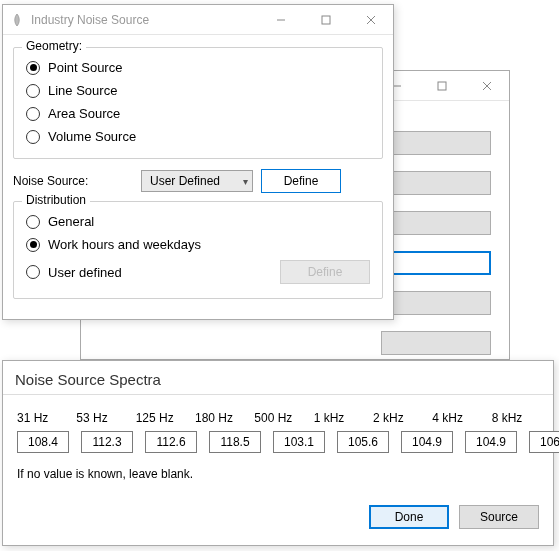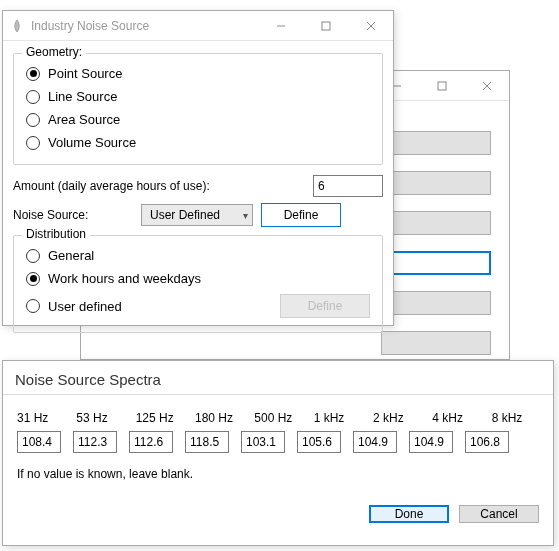--- a/index.html
+++ b/index.html
@@ -127,27 +127,27 @@
   .spectra-title {
     font-size: 15px; color: #333; padding: 10px 12px 6px 12px;
   }
   .spectra-hr { border: none; border-top: 1px solid #ddd; margin: 0; }
   .freq-row, .val-row {
     display: flex; gap: 12px; padding: 0 14px;
   }
   .freq-row { margin-top: 16px; }
   .freq-col { width: 52px; font-size: 12px; }
   .val-row { margin-top: 6px; }
-  .val-row .text-input { width: 44px; text-align: left; }
+  .val-row .text-input { width: 52px; text-align: center; }
   .note { padding: 14px 14px 0 14px; font-size: 12px; }
   .spectra-buttons {
     display:flex; justify-content:flex-end; gap:10px;
     padding: 24px 14px 14px 0;
   }
-  .spectra-buttons .btn { min-width: 80px; height: 18px; }
+  .spectra-buttons .btn { min-width: 80px; height: 24px; }
 </style>
 </head>
 <body>
 
 <div class="bg-window" style="left:80px; top:70px; width:430px; height:290px;">
   <div class="bg-titlebar">
     <div class="bg-btnrow">
       <div class="win-btn">
         <svg width="10" height="10">
             <line x1="1" y1="5" x2="9" y2="5" stroke-width="1"></line>
@@ -167,21 +167,21 @@
     </div>
   </div>
   <div class="bg-field" style="left:300px; top:60px; width:110px;"></div>
   <div class="bg-field" style="left:300px; top:100px; width:110px;"></div>
   <div class="bg-field" style="left:300px; top:140px; width:110px;"></div>
   <div class="bg-field blue" style="left:300px; top:180px; width:110px;"></div>
   <div class="bg-field" style="left:300px; top:220px; width:110px;"></div>
   <div class="bg-field" style="left:300px; top:260px; width:110px;"></div>
 </div>
 
-<div class="window" style="left:2px; top:10px; width:392px; height:316px;">
+<div class="window" style="left:2px; top:4px; width:392px; height:316px;">
   <div class="titlebar">
     <span class="icon-slot">
       <svg width="14" height="14" viewBox="0 0 14 14">
           <path d="M7 1 C4 4 4 10 7 13 C10 10 10 4 7 1 Z" fill="#bbb" stroke="#888" stroke-width="0.6"></path>
         </svg>
     </span>
     <span class="title-text">Industry Noise Source</span>
     <div class="win-btns">
       <div class="win-btn">
         <svg width="10" height="10">
@@ -215,25 +215,20 @@
       <div class="radio-row">
         <span class="radio"></span>
         <span>Area Source</span>
       </div>
       <div class="radio-row">
         <span class="radio"></span>
         <span>Volume Source</span>
       </div>
     </div>
 
-    <div class="form-row">
-      <label>Amount (daily average hours of use):</label>
-      <div style="flex:1"></div>
-      <input class="text-input" style="width: 70px;" value="6">
-    </div>
 
     <div class="form-row">
       <label style="min-width:120px">Noise Source:</label>
       <div class="combo">
         <span>User Defined</span>
         <span class="chev">▾</span>
       </div>
       <div class="btn" style="min-width:80px">
         <span>Define</span>
       </div>
@@ -286,16 +281,16 @@
     <input class="text-input" value="104.9" style="">
     <input class="text-input" value="104.9" style="">
     <input class="text-input" value="106.8" style="">
   </div>
   <div class="note">If no value is known, leave blank.</div>
   <div class="spectra-buttons">
     <div class="btn primary">
       <span>Done</span>
     </div>
     <div class="btn gray">
-      <span>Cancel</span>
+      <span>Source</span>
     </div>
   </div>
 </div>
 
 </body></html>

